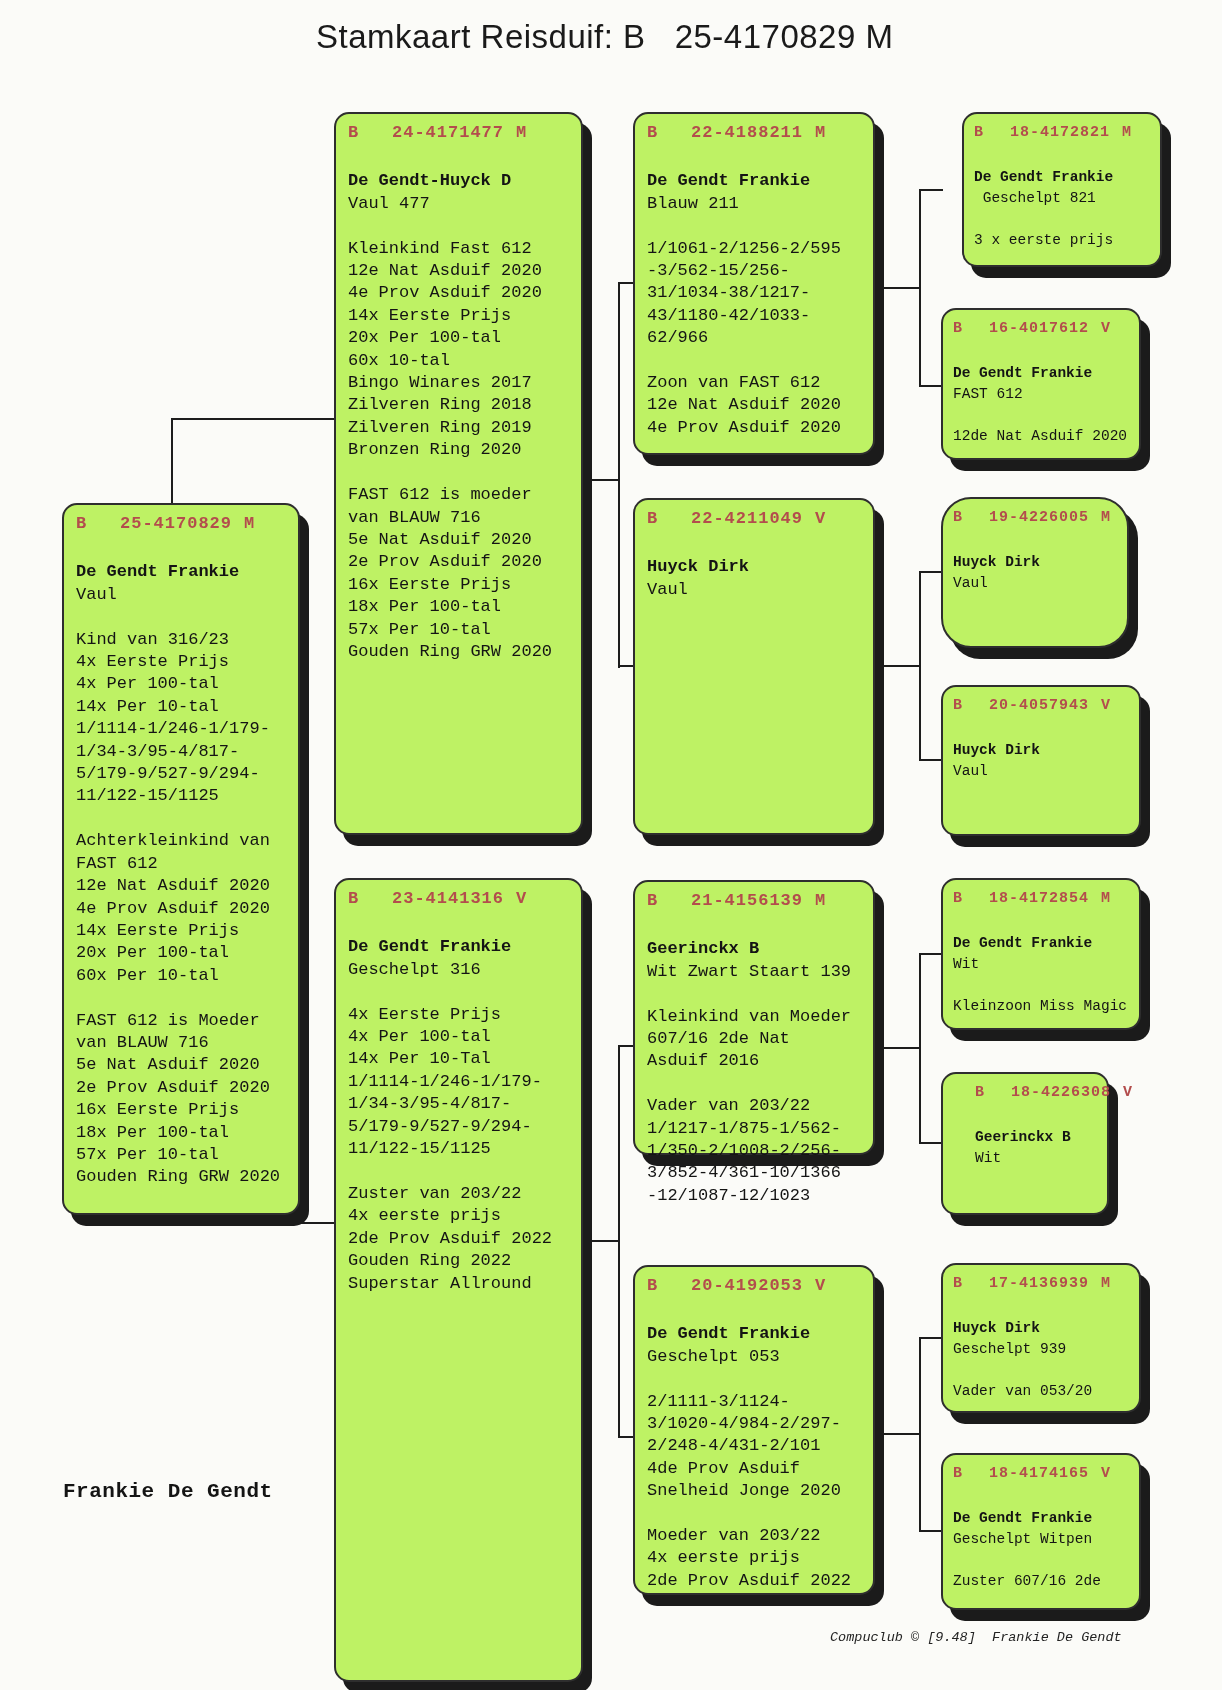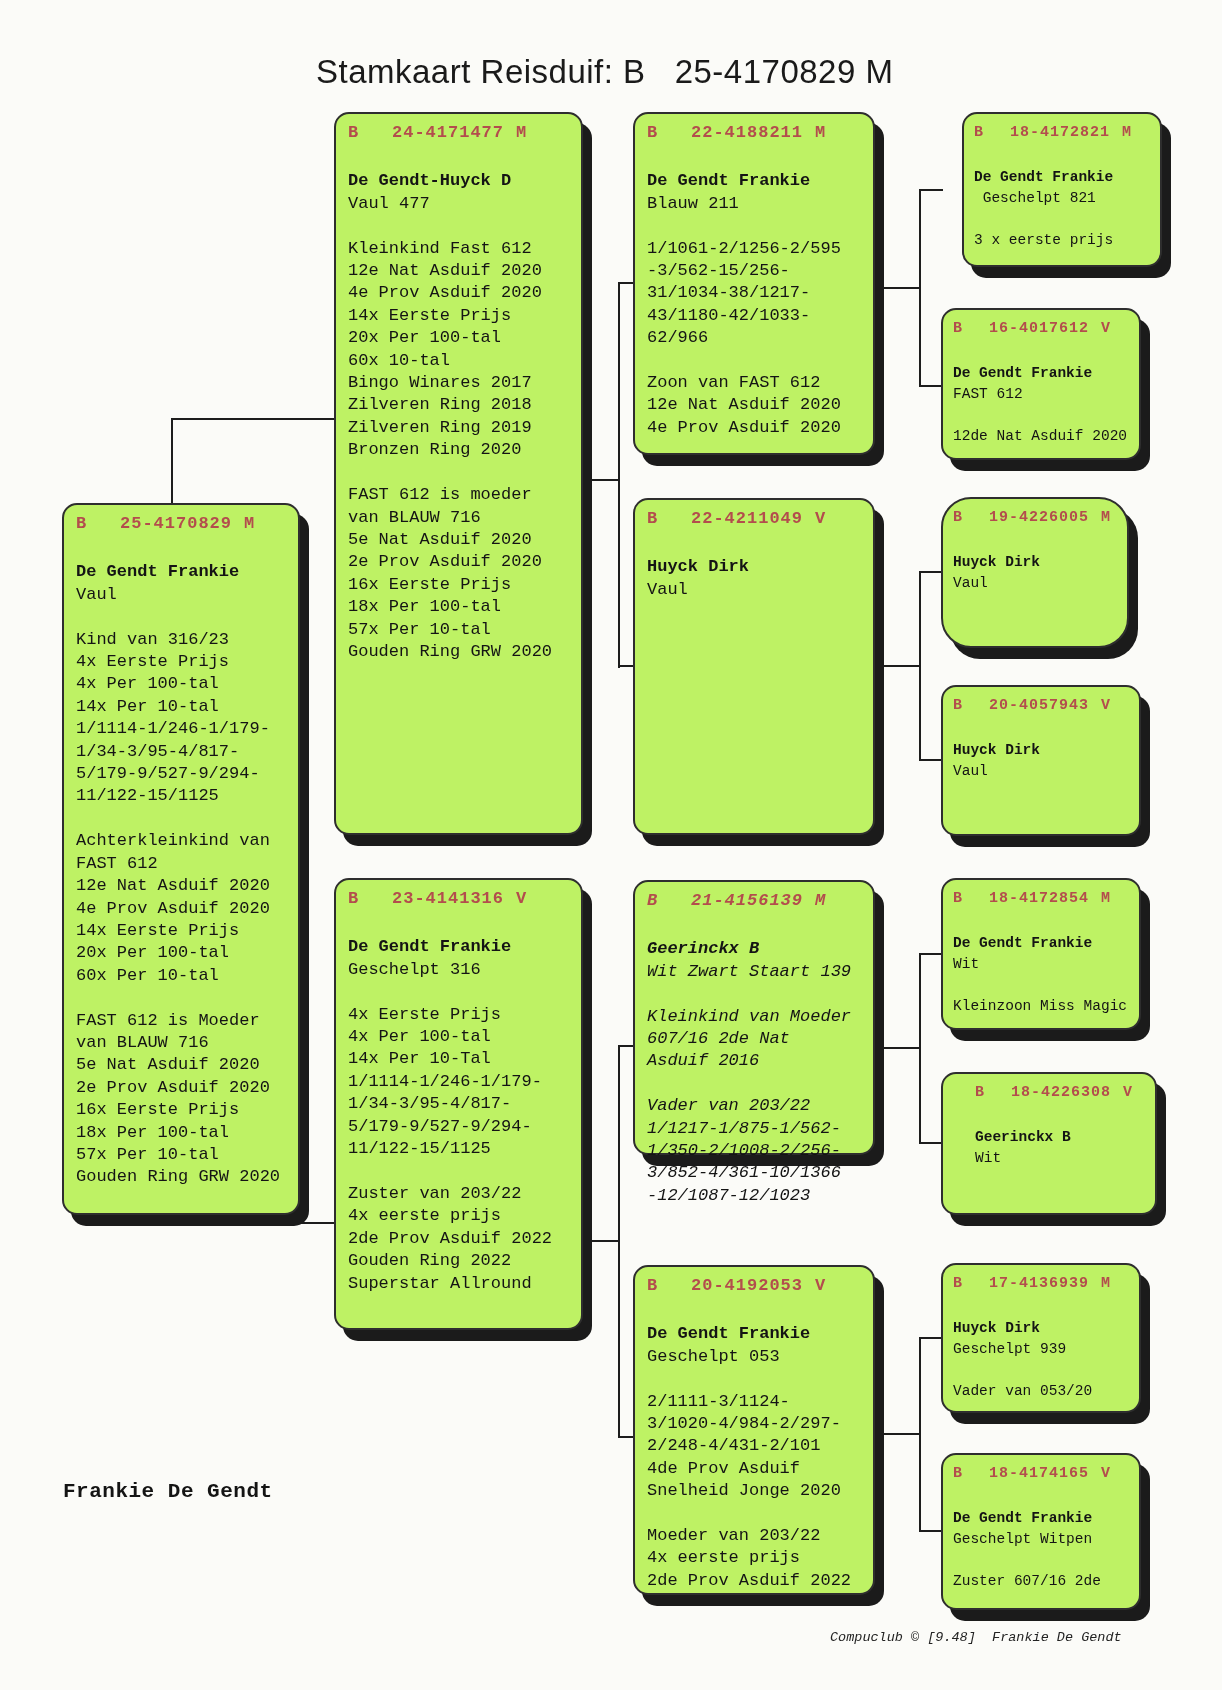--- a/index.html
+++ b/index.html
@@ -7,51 +7,51 @@
   }
   html,body{margin:0;padding:0;}
   body{
     width:1222px;height:1690px;position:relative;overflow:hidden;
     background:var(--paper);color:var(--ink);
     font-family:"Liberation Mono","DejaVu Sans Mono",monospace;
   }
   .title{
     position:absolute;left:316px;top:18px;
     font-family:"Liberation Sans","DejaVu Sans",sans-serif;
-    font-size:33px;color:#1a1a1a;white-space:pre;letter-spacing:0.5px;margin-top:35px;
+    font-size:33px;color:#1a1a1a;white-space:pre;letter-spacing:0.5px;
   }
   .pbox{
     position:absolute;box-sizing:border-box;background:#bef264;
     border:2px solid #2e2e2e;border-radius:15px;
     box-shadow:9px 11px 0 var(--shadow);
     padding:8px 12px;font-size:17px;line-height:22.4px;
   }
   .phead{color:var(--band);font-weight:bold;letter-spacing:1px;white-space:pre;}
   .phead .land{display:inline-block;width:44px;}
   .phead .sex{margin-left:12px;}
   .pname{font-weight:bold;margin-top:26px;white-space:pre;}
   .plines{white-space:pre;}
   .small{font-size:14.5px;line-height:21px;padding:8px 10px;}
   .small .phead{font-size:15px;}
   .small .phead .land{width:36px;}
   .small .pname{margin-top:24px;}
   
   .p-subject {left:62px; top:503px; width:238px;height:712px;}
   .p-father  {left:334px;top:112px; width:249px;height:723px;}
-  .p-mother  {left:334px;top:878px; width:249px;height:452px;}
+  .p-mother  {left:334px;top:878px; width:249px;height:804px;}
   .p-gf-pat  {left:633px;top:112px; width:242px;height:343px;}
   .p-gm-pat  {left:633px;top:498px; width:242px;height:337px;}
-  .p-gf-mat  {left:633px;top:880px; width:242px;height:275px;font-style:italic;}
+  .p-gf-mat  {left:633px;top:880px; width:242px;height:275px;}
   .p-gm-mat  {left:633px;top:1265px;width:242px;height:330px;}
   .p-ggf-pat1{left:941px;top:112px; width:200px;height:155px;margin-left:21px;}
   .p-ggm-pat1{left:941px;top:308px; width:200px;height:152px;}
   .p-ggf-pat2{left:941px;top:497px; width:188px;height:151px;border-radius:30px;}
   .p-ggm-pat2{left:941px;top:685px; width:200px;height:151px;}
   .p-ggf-mat1{left:941px;top:878px; width:200px;height:152px;}
-  .p-ggm-mat1{left:941px;top:1072px;width:216px;height:143px;padding-left:32px;}
+  .p-ggm-mat1{left:941px;top:1072px;width:168px;height:143px;padding-left:32px;}
   .p-ggf-mat2{left:941px;top:1263px;width:200px;height:150px;}
   .p-ggm-mat2{left:941px;top:1453px;width:200px;height:157px;}
   .cline{position:absolute;background:#1d1d1d;}
   .owner{position:absolute;left:63px;top:1480px;}
   .owner-name{font-weight:bold;font-size:21px;letter-spacing:0.5px;white-space:pre;}
   .owner-lines{margin-top:9px;font-size:17px;line-height:22.5px;white-space:pre;}
   .footer{
     position:absolute;left:830px;top:1630px;width:310px;
     font-style:italic;font-size:13.5px;white-space:pre;color:#222;
   }

